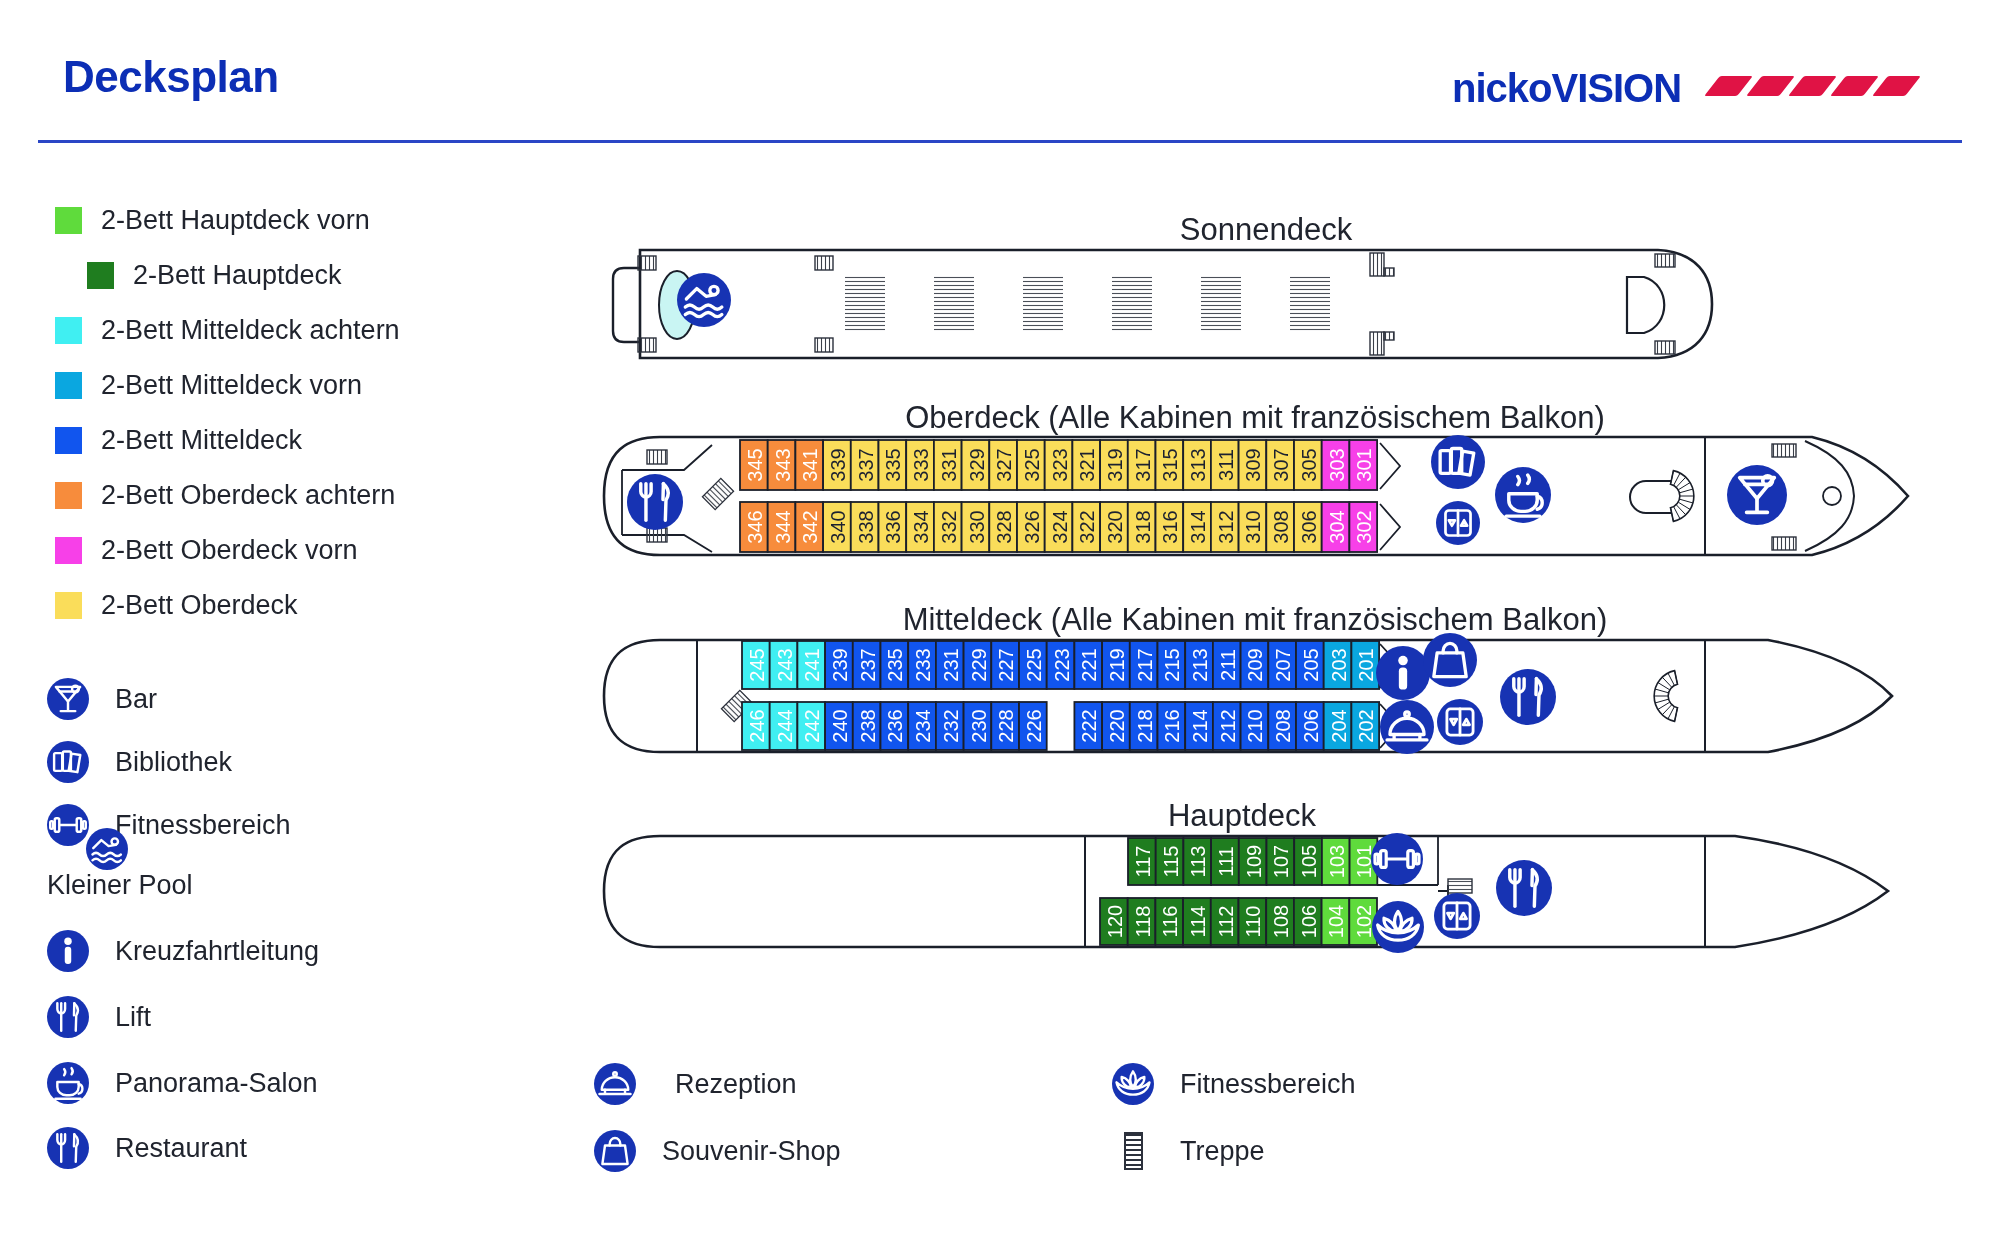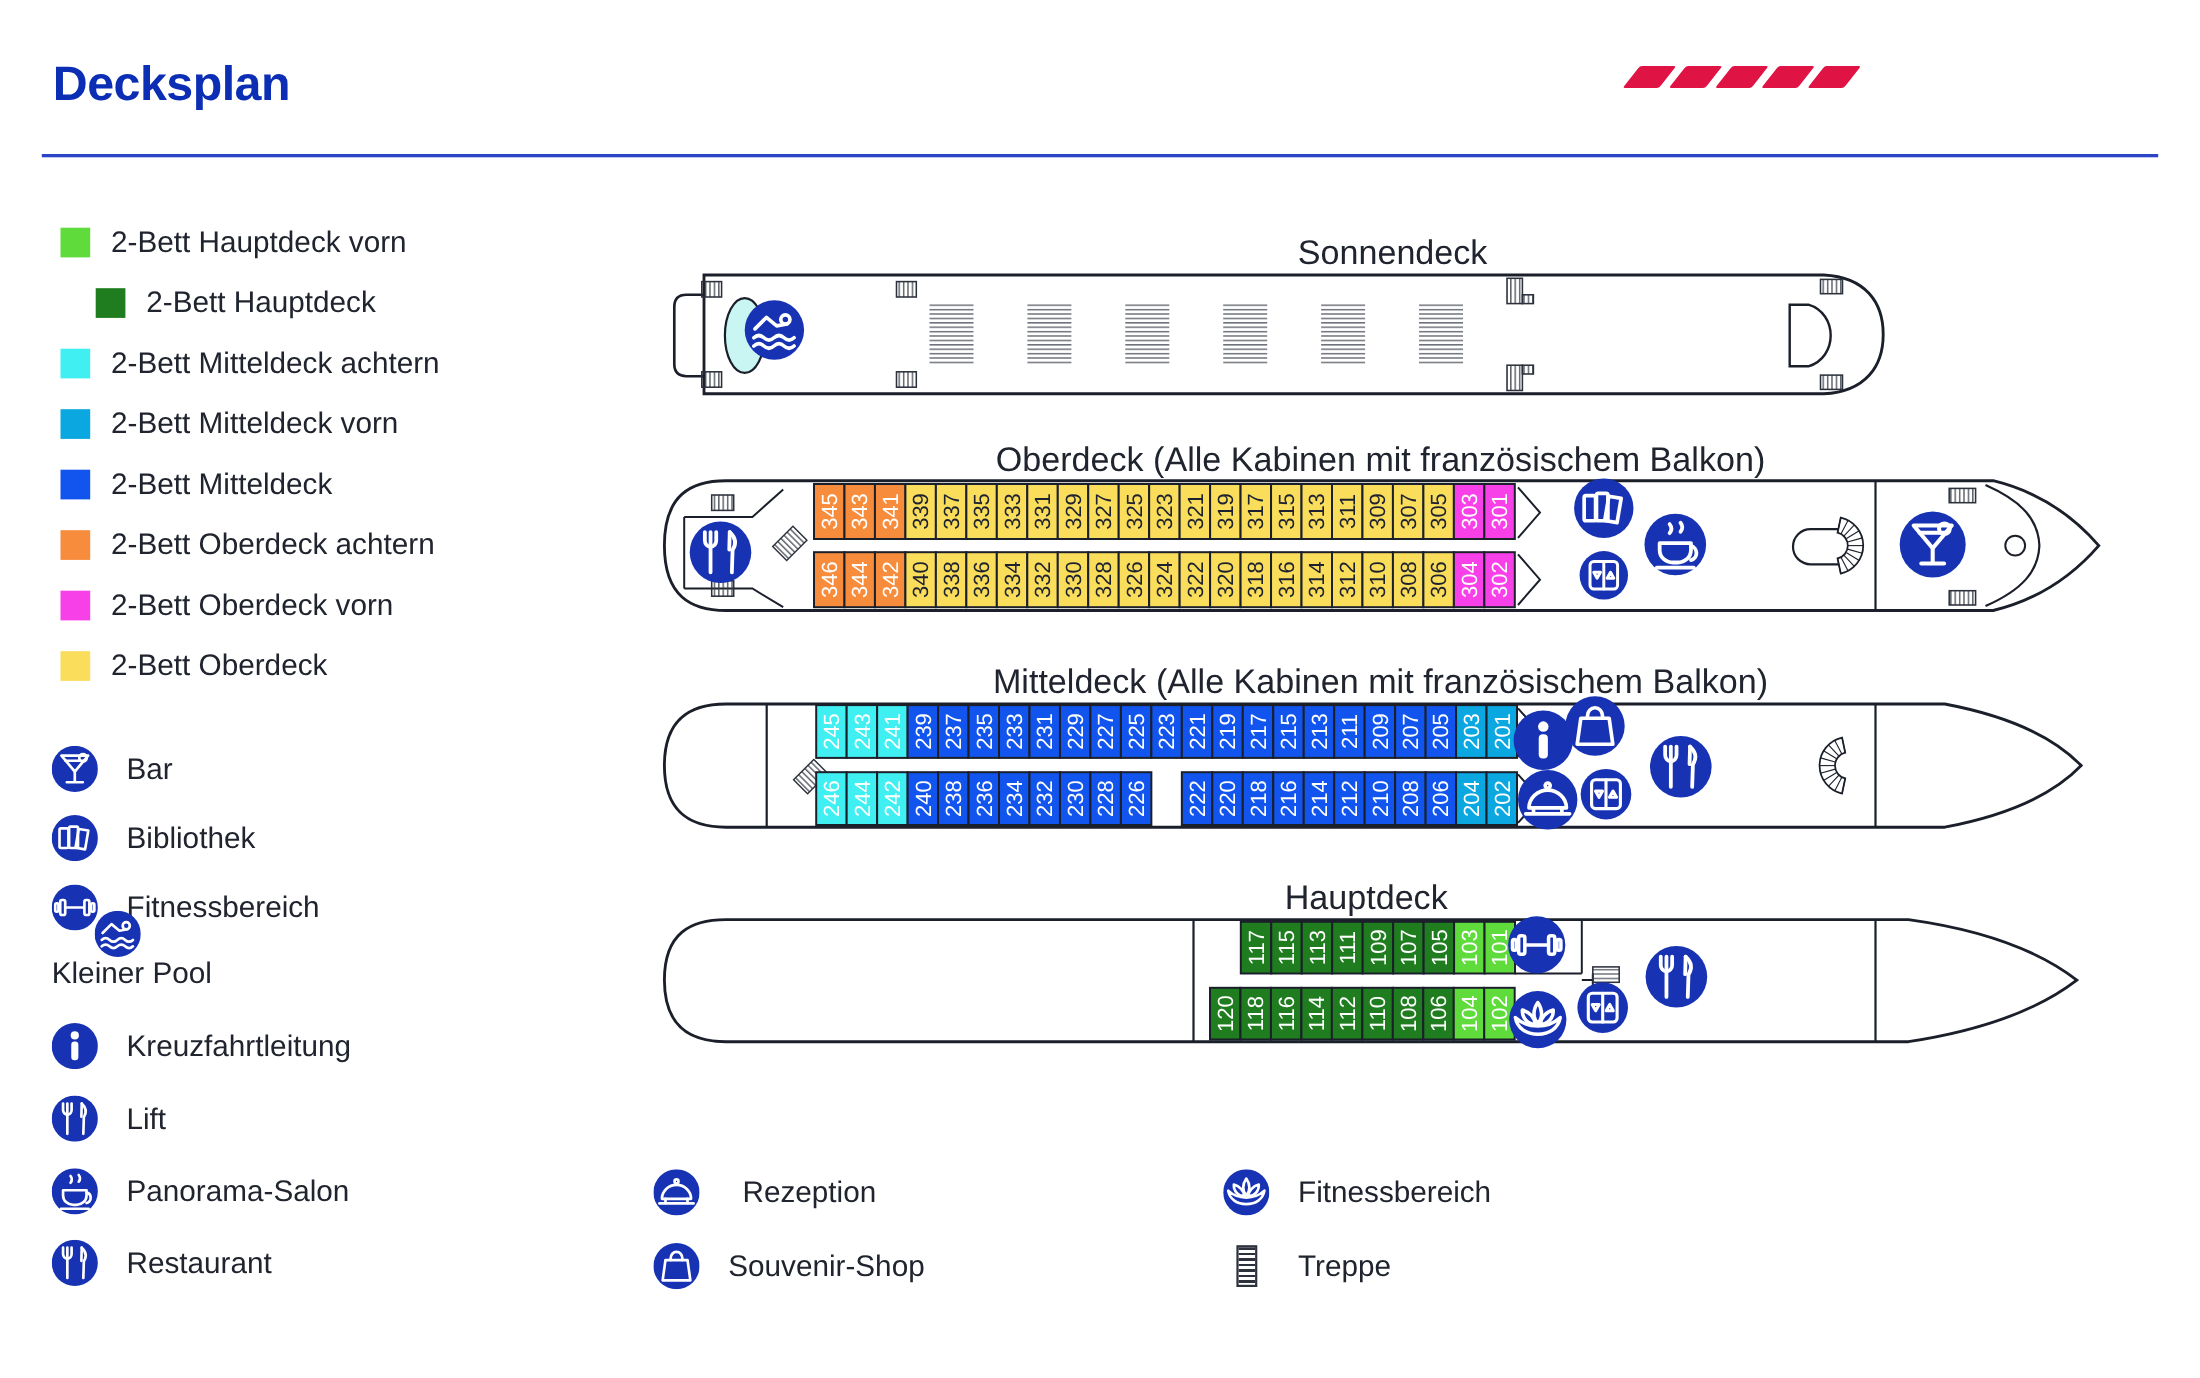--- a/index.html
+++ b/index.html
@@ -1,18 +1,18 @@
 <!DOCTYPE html>
 <html><head>
 <meta charset="utf-8">
 <style>
   html,body{margin:0;padding:0;}
   body{width:2000px;height:1253px;position:relative;overflow:hidden;background:#ffffff;
        font-family:"Liberation Sans",sans-serif;color:#20242e;}
-  .hdr-title{position:absolute;left:48px;top:52px;font-size:44px;font-weight:bold;letter-spacing:-0.5px;}
+  .hdr-title{position:absolute;left:63px;top:52px;font-size:44px;font-weight:bold;letter-spacing:-0.5px;}
   .hdr-rule{position:absolute;left:38px;top:140px;width:1924px;height:3px;}
   .logo{position:absolute;left:1452px;top:66px;display:flex;align-items:center;}
   .logo-text{font-size:40px;font-weight:bold;letter-spacing:-1px;}
   .logo-dashes{display:flex;margin-left:22px;margin-top:-6px;}
   .logo-dash{width:33px;height:20px;margin-left:9px;transform:skewX(-38deg);border-radius:2px;}
   .legend-item{position:absolute;display:flex;align-items:center;height:40px;}
   .swatch{width:27px;height:27px;margin-right:19px;flex:none;}
   .leg-label{font-size:27px;white-space:nowrap;}
   .fcirc{width:42px;height:42px;border-radius:50%;margin-right:26px;flex:none;display:flex;align-items:center;justify-content:center;}
   .fcirc svg{width:42px;height:42px;display:block;}
@@ -20,20 +20,21 @@
       border:2px solid #2c313c;box-sizing:border-box;
       background:repeating-linear-gradient(to bottom,#2c313c 0 2px,#ffffff 2px 5px);}
   svg text.deck-title{font-size:31px;fill:#20242e;}
   svg text.cabin-no{font-family:"Liberation Sans",sans-serif;}
 </style>
 </head>
 <body>
 
 <div class="hdr-title" style="color: rgb(12, 46, 181);">Decksplan</div>
 <div class="logo">
+  <span class="logo-text" style="color: rgb(12, 46, 181);">nickoVISION</span>
   <span class="logo-dashes">
     <span class="logo-dash" style="background: rgb(224, 19, 69);"></span>
     <span class="logo-dash" style="background: rgb(224, 19, 69);"></span>
     <span class="logo-dash" style="background: rgb(224, 19, 69);"></span>
     <span class="logo-dash" style="background: rgb(224, 19, 69);"></span>
     <span class="logo-dash" style="background: rgb(224, 19, 69);"></span>
   </span>
 </div>
 <div class="hdr-rule" style="background: rgb(42, 70, 198);"></div>
 

